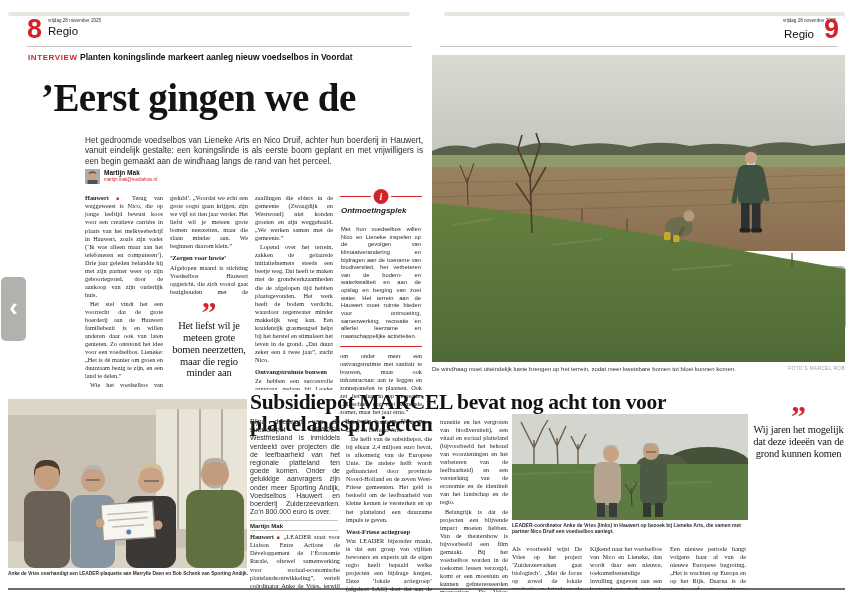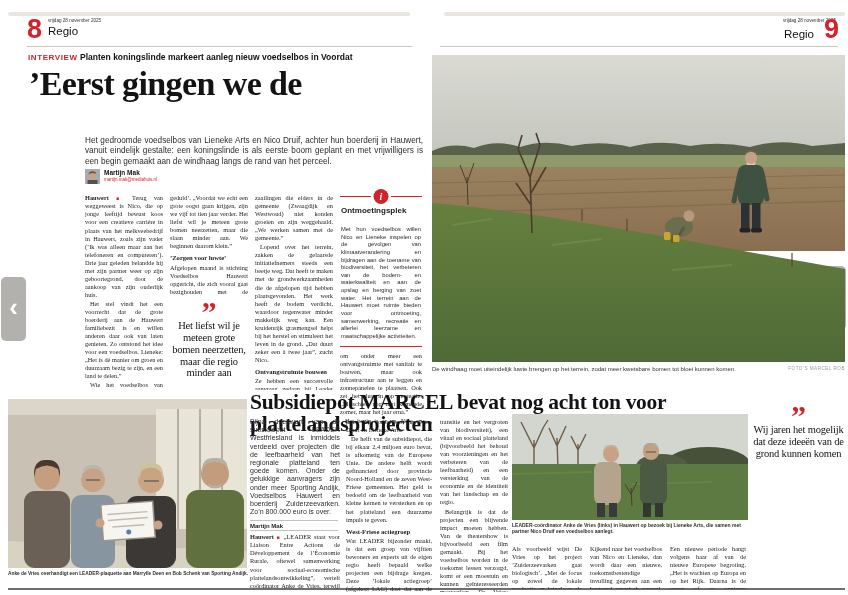--- a/index.html
+++ b/index.html
@@ -13,22 +13,22 @@
           font-weight:bold;cursor:pointer;line-height:1;padding-bottom:4px;box-sizing:border-box;}
   .bottomline{background:#6e6e6e;height:2px;}
   
   .pgnum{font-weight:bold;font-size:27px;letter-spacing:-1px;color:#d2232a;line-height:1;}
   .tinydate{font-size:4.6px;color:#333;}
   .sectionname{font-weight:normal;font-size:11.5px;color:#111;line-height:1.05;}
   .hrule{background:#c9c5be;height:1px;}
   
   .kicker{font-size:8.5px;font-weight:bold;color:#111;}
   .kicker .red{color:#d2232a;letter-spacing:.6px;font-size:8px;}
-  h1.headline{margin:4px;font-family:"Liberation Serif",serif;font-weight:bold;
-      font-size:34px;line-height:1.03;letter-spacing:-.6px;color:#131313;}
+  h1.headline{margin:16px;font-family:"Liberation Serif",serif;font-weight:bold;
+      font-size:39px;line-height:1.03;letter-spacing:-.6px;color:#131313;}
   .lede{font-size:8.2px;line-height:1.26;color:#2c2c2c;text-align:justify;}
   .byline{display:flex;gap:4px;align-items:flex-start;}
   .byline .nm{font-weight:bold;font-size:6.5px;line-height:1.2;color:#111;}
   .byline .em{font-size:4.5px;color:#d2232a;line-height:1.2;}
   .bodycol{font-family:"Liberation Serif",serif;font-size:6.3px;line-height:1.28;
       color:#1b1b1b;text-align:justify;}
   .bodycol p{margin:0 0 1px 0;}
   .bodycol p + p{text-indent:5px;}
   .dl{font-weight:bold;}
   .sq{color:#d2232a;font-size:5px;}
@@ -38,21 +38,21 @@
   .pq{text-align:center;font-family:"Liberation Serif",serif;color:#121212;}
   .pqmark{color:#d2232a;font-size:30px;font-weight:bold;line-height:.55;height:16px;}
   .pqtext{font-size:10.5px;line-height:1.13;letter-spacing:-.2px;}
   
   .infobox{position:relative;border-top:1.5px solid #d2232a;border-bottom:.5px solid #d2232a;
       padding:9px 1px 5px 1px;}
   .infoicon{position:absolute;top:-8.5px;left:50%;transform:translateX(-50%);
       width:15px;height:15px;border-radius:50%;background:#d2232a;color:#fff;
       font-family:"Liberation Serif",serif;font-style:italic;font-weight:bold;font-size:10px;
       display:flex;align-items:center;justify-content:center;box-shadow:0 0 0 2.5px #fff;}
-  .infotitle{font-weight:bold;font-size:8px;margin-bottom:11px;}
+  .infotitle{font-weight:bold;font-size:8px;margin-bottom:11px;font-style:italic;}
   .infobody{font-size:5.8px;line-height:1.32;color:#2a2a2a;text-align:justify;}
   
   .cap{font-size:6px;color:#333;}
   .credit{font-size:4.6px;color:#9a9a9a;letter-spacing:.5px;}
   .smallcap{font-size:5px;font-weight:bold;color:#2e2e2e;line-height:1.25;}
   
   h2.headline2{margin:0;font-family:"Liberation Serif",serif;font-weight:bold;
       font-size:21.5px;letter-spacing:-.3px;color:#131313;line-height:1;}
   .lede2{font-size:7px;line-height:1.17;color:#2c2c2c;text-align:justify;}
   .byline2{font-weight:bold;font-size:6px;border-top:.5px solid #c6c2ba;

